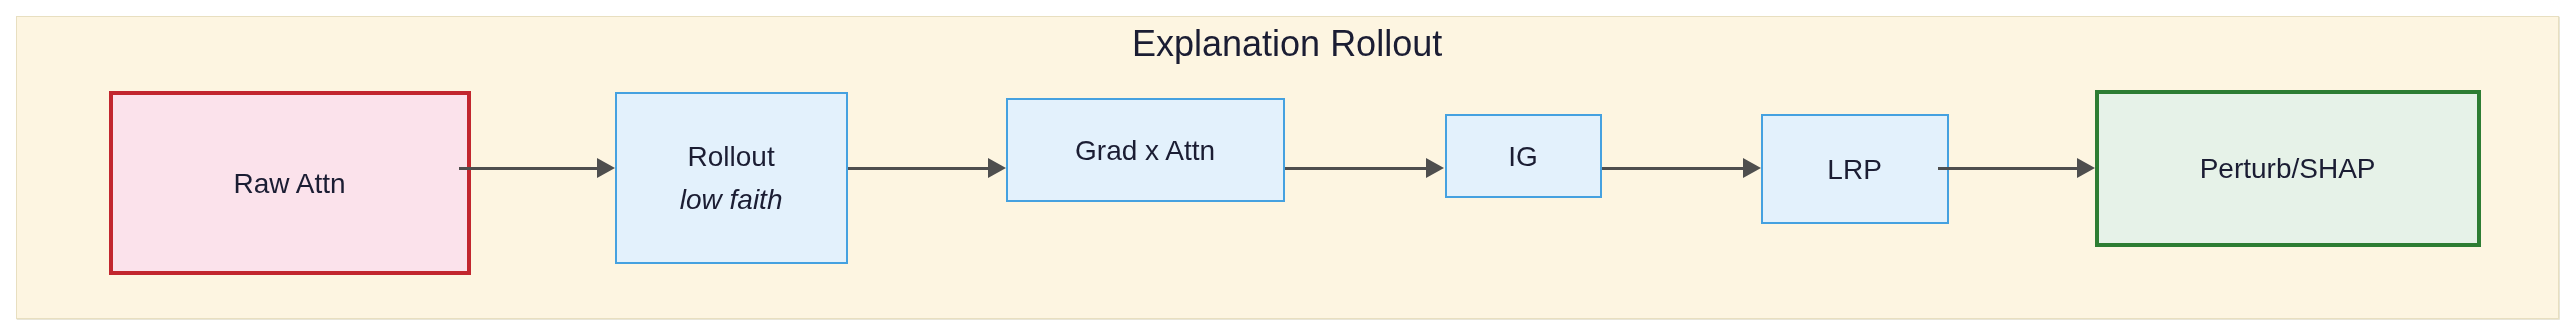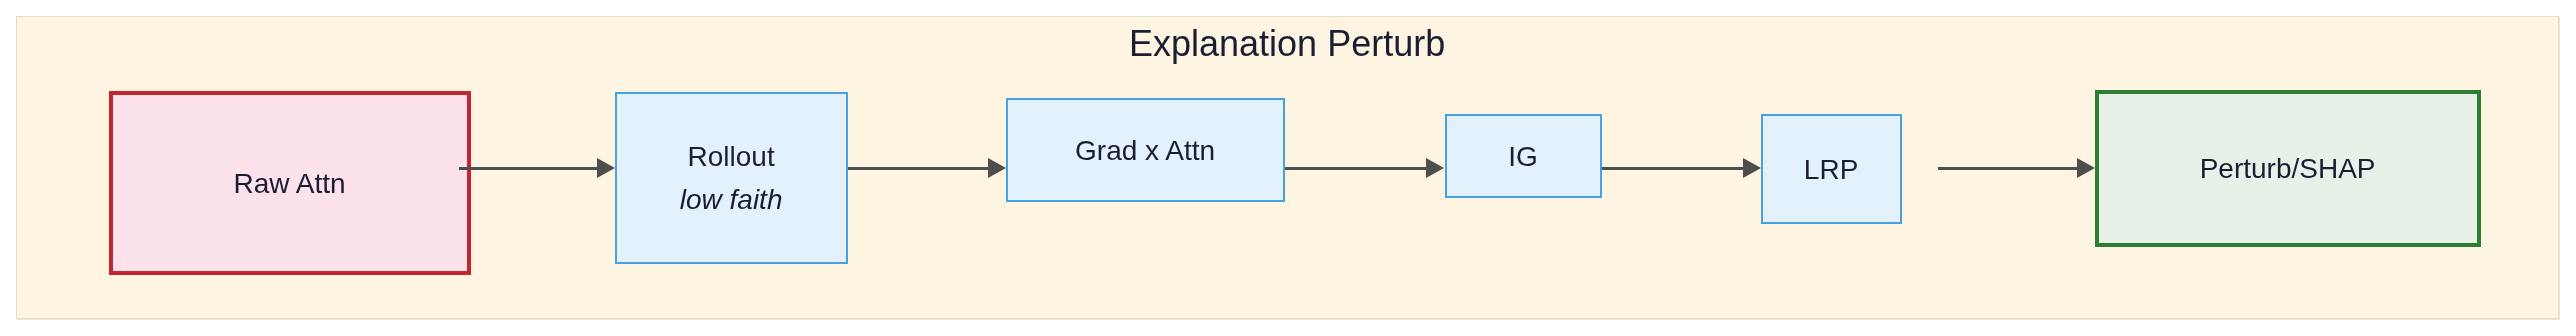--- a/index.html
+++ b/index.html
@@ -54,21 +54,21 @@
   .node .node-subtitle { font-style: italic; }
 
   .node-red   { background: #fbe2eb; border: 4.3px solid #c2262e; }
   .node-blue  { background: #e3f1fc; border: 2.1px solid #45a1e0; }
   .node-green { background: #e6f2e8; border: 4.3px solid #2d7d33; text-align: center; }
 
   #node-raw-attn      { left: 92px;  top: 74px; width: 362px; height: 184px; text-align: right; }
   #node-rollout       { left: 598px;  top: 75px; width: 233px; height: 172px; }
   #node-grad-x-attn   { left: 989px; top: 81px; width: 279px; height: 104px; }
   #node-ig            { left: 1428px; top: 97px; width: 157px; height: 84px; }
-  #node-lrp           { left: 1744px; top: 97px; width: 141px; height: 110px; }
+  #node-lrp           { left: 1744px; top: 97px; width: 188px; height: 110px; }
   #node-perturb-shap  { left: 2078px; top: 73px; width: 386px; height: 157px; }
 
   
   .edge {
     position: absolute;
     top: 141px;
     height: 20px;
   }
   .edge .edge-line {
     position: absolute;
@@ -94,21 +94,21 @@
   #edge-3 { left: 1268px; width: 159px; }
   #edge-4 { left: 1585px; width: 159px; }
   #edge-5 { left: 1921px; width: 157px; }
 </style>
 </head>
 <body>
 
 <div class="canvas">
   <section class="cluster">
 
-    <div class="cluster-title">Explanation Perturb</div>
+    <div class="cluster-title">Explanation Rollout</div>
 
     <div class="node node-red" id="node-raw-attn">
       <span class="node-title">Raw Attn</span>
     </div>
 
     <div class="edge" id="edge-1">
       <div class="edge-line"></div>
       <div class="edge-head"></div>
     </div>
 

